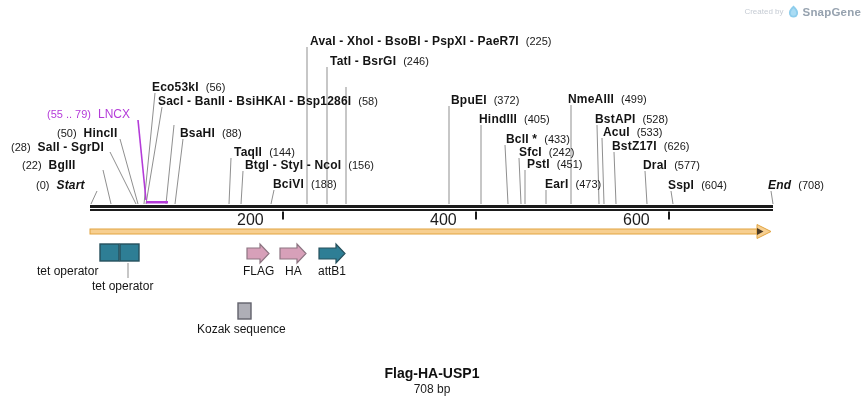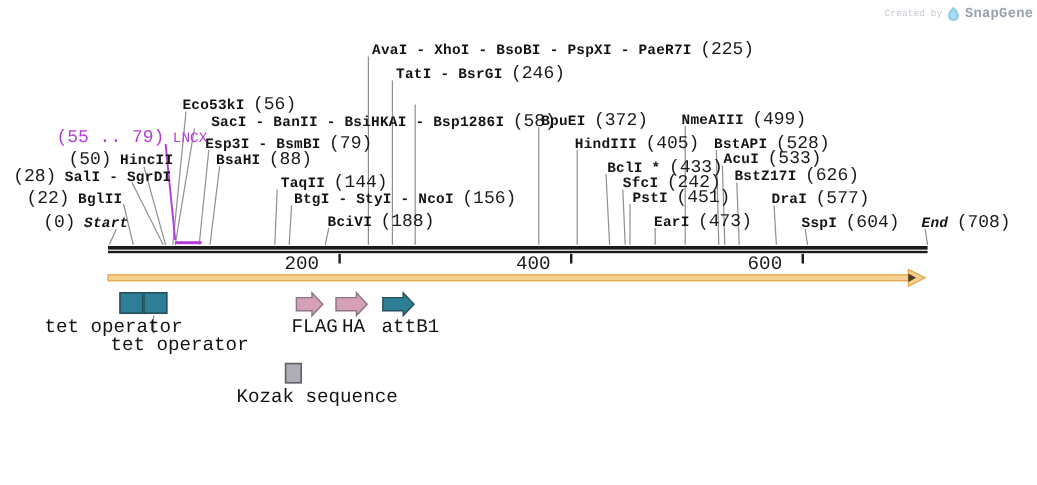--- a/index.html
+++ b/index.html
@@ -1,27 +1,27 @@
 <!DOCTYPE html>
 <html><head>
 <meta charset="utf-8">
 <style>
   html,body{margin:0;padding:0;background:#ffffff;}
   .stage{position:relative;width:864px;height:396px;background:#fff;
-         font-family:Liberation Mono, monospace;overflow:hidden;}
+         font-family:Liberation Sans, sans-serif;overflow:hidden;}
   #map-svg{position:absolute;left:0;top:0;}
   #labels{position:absolute;left:0;top:0;width:100%;height:100%;pointer-events:none;}
   #labels > div{pointer-events:auto;}
   .enz{position:absolute;font-size:12px;line-height:13px;white-space:nowrap;color:#141414;}
   .enz .nm{font-weight:bold;letter-spacing:.2px;}
-  .enz .pos{font-weight:normal;font-size:15px;color:#1a1a1a;}
+  .enz .pos{font-weight:normal;font-size:11px;color:#1a1a1a;}
   .enz .pos.after{margin-left:7px;}
   .enz .pos.before{margin-right:7px;}
   .tick-label{position:absolute;font-size:16px;color:#1c1c1c;width:42px;text-align:left;}
-  .feat-label{position:absolute;font-size:16px;color:#141414;white-space:nowrap;}
+  .feat-label{position:absolute;font-size:12px;color:#141414;white-space:nowrap;}
   .credit{position:absolute;top:5px;right:3px;display:flex;align-items:center;gap:4px;}
   .created-by{font-size:8px;color:#c6ccd4;}
   .brand{font-size:11.5px;color:#96a2af;font-weight:bold;letter-spacing:.2px;}
   .titleblock{position:absolute;left:0;right:0;top:365px;text-align:center;}
   .ptitle{font-size:14px;font-weight:bold;color:#101010;line-height:16px;}
   .plen{font-size:12px;color:#1c1c1c;line-height:14px;margin-top:1px;}
 </style>
 </head>
 <body>
 
@@ -90,22 +90,21 @@
       <div class="feat-label" style="left: 92px; top: 279px;">tet operator</div>
       <div class="feat-label" style="left: 243px; top: 264px;">FLAG</div>
       <div class="feat-label" style="left: 285px; top: 264px;">HA</div>
       <div class="feat-label" style="left: 318px; top: 264px;">attB1</div>
       <div class="feat-label" style="left: 197px; top: 322px;">Kozak sequence</div>
       <div class="enz" style="left: 36px; top: 179px;"><span class="pos before">(0)</span><span class="nm" style="font-style: italic; text-align: center;">Start</span></div>
       <div class="enz" style="left: 22px; top: 159px;"><span class="pos before">(22)</span><span class="nm">BglII</span></div>
       <div class="enz" style="left: 11px; top: 141px;"><span class="pos before">(28)</span><span class="nm">SalI - SgrDI</span></div>
       <div class="enz" style="left: 57px; top: 127px;"><span class="pos before">(50)</span><span class="nm">HincII</span></div>
       <div class="enz" style="left: 152px; top: 81px;"><span class="nm">Eco53kI</span><span class="pos after">(56)</span></div>
-      <div class="enz" style="left: 176px; top: 95px;"><span class="nm">SacI - BanII - BsiHKAI - Bsp1286I</span><span class="pos after">(58)</span></div>
-      <div class="enz" style="left: 171px; top: 113px;"><span class="nm">Esp3I - BsmBI</span><span class="pos after">(79)</span></div>
+      <div class="enz" style="left: 158px; top: 95px;"><span class="nm">SacI - BanII - BsiHKAI - Bsp1286I</span><span class="pos after">(58)</span></div>
       <div class="enz" style="left: 180px; top: 127px;"><span class="nm">BsaHI</span><span class="pos after">(88)</span></div>
       <div class="enz" style="left: 234px; top: 146px;"><span class="nm">TaqII</span><span class="pos after">(144)</span></div>
       <div class="enz" style="left: 245px; top: 159px;"><span class="nm">BtgI - StyI - NcoI</span><span class="pos after">(156)</span></div>
       <div class="enz" style="left: 273px; top: 178px;"><span class="nm">BciVI</span><span class="pos after">(188)</span></div>
       <div class="enz" style="left: 310px; top: 35px;"><span class="nm">AvaI - XhoI - BsoBI - PspXI - PaeR7I</span><span class="pos after">(225)</span></div>
       <div class="enz" style="left: 330px; top: 55px;"><span class="nm">TatI - BsrGI</span><span class="pos after">(246)</span></div>
       <div class="enz" style="left: 451px; top: 94px;"><span class="nm">BpuEI</span><span class="pos after">(372)</span></div>
       <div class="enz" style="left: 479px; top: 113px;"><span class="nm">HindIII</span><span class="pos after">(405)</span></div>
       <div class="enz" style="left: 506px; top: 133px;"><span class="nm">BclI *</span><span class="pos after">(433)</span></div>
       <div class="enz" style="left: 519px; top: 146px;"><span class="nm">SfcI</span><span class="pos after">(242)</span></div>
@@ -114,14 +113,18 @@
       <div class="enz" style="left: 568px; top: 93px;"><span class="nm">NmeAIII</span><span class="pos after">(499)</span></div>
       <div class="enz" style="left: 595px; top: 113px;"><span class="nm">BstAPI</span><span class="pos after">(528)</span></div>
       <div class="enz" style="left: 603px; top: 126px;"><span class="nm">AcuI</span><span class="pos after">(533)</span></div>
       <div class="enz" style="left: 612px; top: 140px;"><span class="nm">BstZ17I</span><span class="pos after">(626)</span></div>
       <div class="enz" style="left: 643px; top: 159px;"><span class="nm">DraI</span><span class="pos after">(577)</span></div>
       <div class="enz" style="left: 668px; top: 179px;"><span class="nm">SspI</span><span class="pos after">(604)</span></div>
       <div class="enz" style="left: 768px; top: 179px;"><span class="nm" style="font-style: italic;">End</span><span class="pos after">(708)</span></div>
       <div class="enz" style="left: 47px; top: 108px; color: rgb(180, 59, 217);"><span class="pos before" style="color: rgb(180, 59, 217);">(55 .. 79)</span><span>LNCX</span></div>
     </div>
 
+  <div class="titleblock">
+    <div class="ptitle">Flag-HA-USP1</div>
+    <div class="plen">708 bp</div>
+  </div>
 
 </div>
 
 </body></html>

